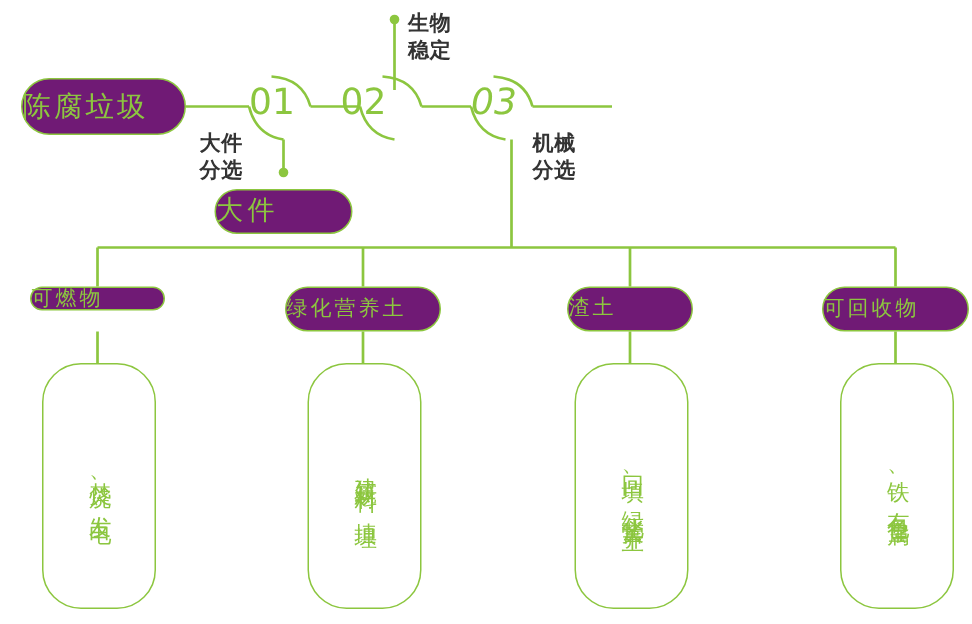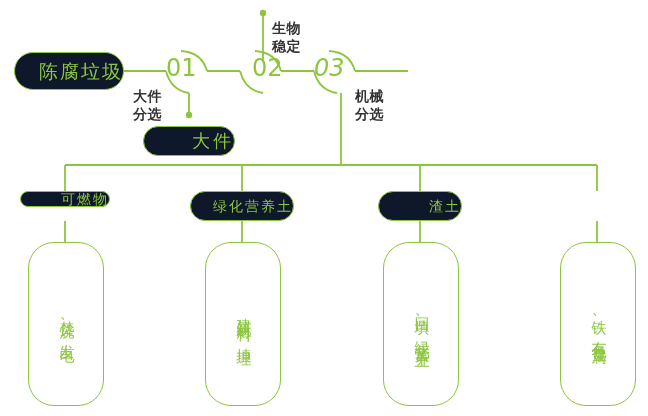--- a/index.html
+++ b/index.html
@@ -24,25 +24,25 @@
     width: 648px;
     height: 416px;
   }
 
   
   .pill {
     position: absolute;
     box-sizing: border-box;
     border: 1.6px solid #8CC63F;
     border-radius: 999px;
-    background: #0f172a;
+    background: #701a75;
     color: #8CC63F;
     display: flex;
     align-items: center;
-    justify-content: flex-end;
+    justify-content: flex-start;
     letter-spacing: 1px;
     white-space: nowrap;
     line-height: 1;
   }
   .pill.source {
     font-size: 19px;
     letter-spacing: 2px;
   }
   .pill.bulky {
     font-size: 18px;
@@ -144,54 +144,57 @@
     </g>
   </svg>
 
   <div class="pill source" style="left:14px; top:52px; width:110px; height:38px;">
     <span>陈腐垃圾</span>
   </div>
 
   <div class="stagenum" style="left:166px; top:56px;">
     <span>01</span>
   </div>
-  <div class="stagenum" style="left:252px; top:56px;">
+  <div class="stagenum" style="left:227px; top:56px;">
     <span>02</span>
   </div>
   <div class="stagenum" style="left:314px; top:56px;font-style:italic;">
     <span>03</span>
   </div>
 
   <div class="caption" style="left:133px; top:88px; text-align:center;">
     <div>大件</div>
     <div>分选</div>
   </div>
 
-  <div class="caption" style="left:272px; top:8px;margin-top:12px;">
+  <div class="caption" style="left:272px; top:8px;">
     <div>生物</div>
     <div>稳定</div>
   </div>
 
   <div class="caption" style="left:355px; top:88px;">
     <div>机械</div>
     <div>分选</div>
   </div>
 
   <div class="pill bulky" style="left:143px; top:126px; width:92px; height:30px;">
     <span>大件</span>
   </div>
 
   <div class="pill cat" style="left:20px; top:191px; width:90px; height:16px;">
     <span>可燃物</span>
   </div>
   <div class="pill cat" style="left:190px; top:191px; width:104px; height:30px;">
     <span>绿化营养土</span>
   </div>
-  <div class="pill cat" style="left:378px; top:191px; width:84px; height:30px;">
+  <div class="pill cat" style="left:378px; top:191px; width:84px; height:30px;font-family:Liberation Serif, serif;">
     <span>渣土</span>
+  </div>
+  <div class="pill cat" style="left:548px; top:191px; width:98px; height:30px;">
+    <span>可回收物</span>
   </div>
 
   <div class="vbox" style="left:28px; top:242px; width:76px; height:164px;">
     <span class="vtext">焚烧、发电</span>
   </div>
   <div class="vbox" style="left:205px; top:242px; width:76px; height:164px;">
     <span class="vtext">建筑材料、填埋</span>
   </div>
   <div class="vbox" style="left:383px; top:242px; width:76px; height:164px;">
     <span class="vtext">回填、绿化营养土</span>

